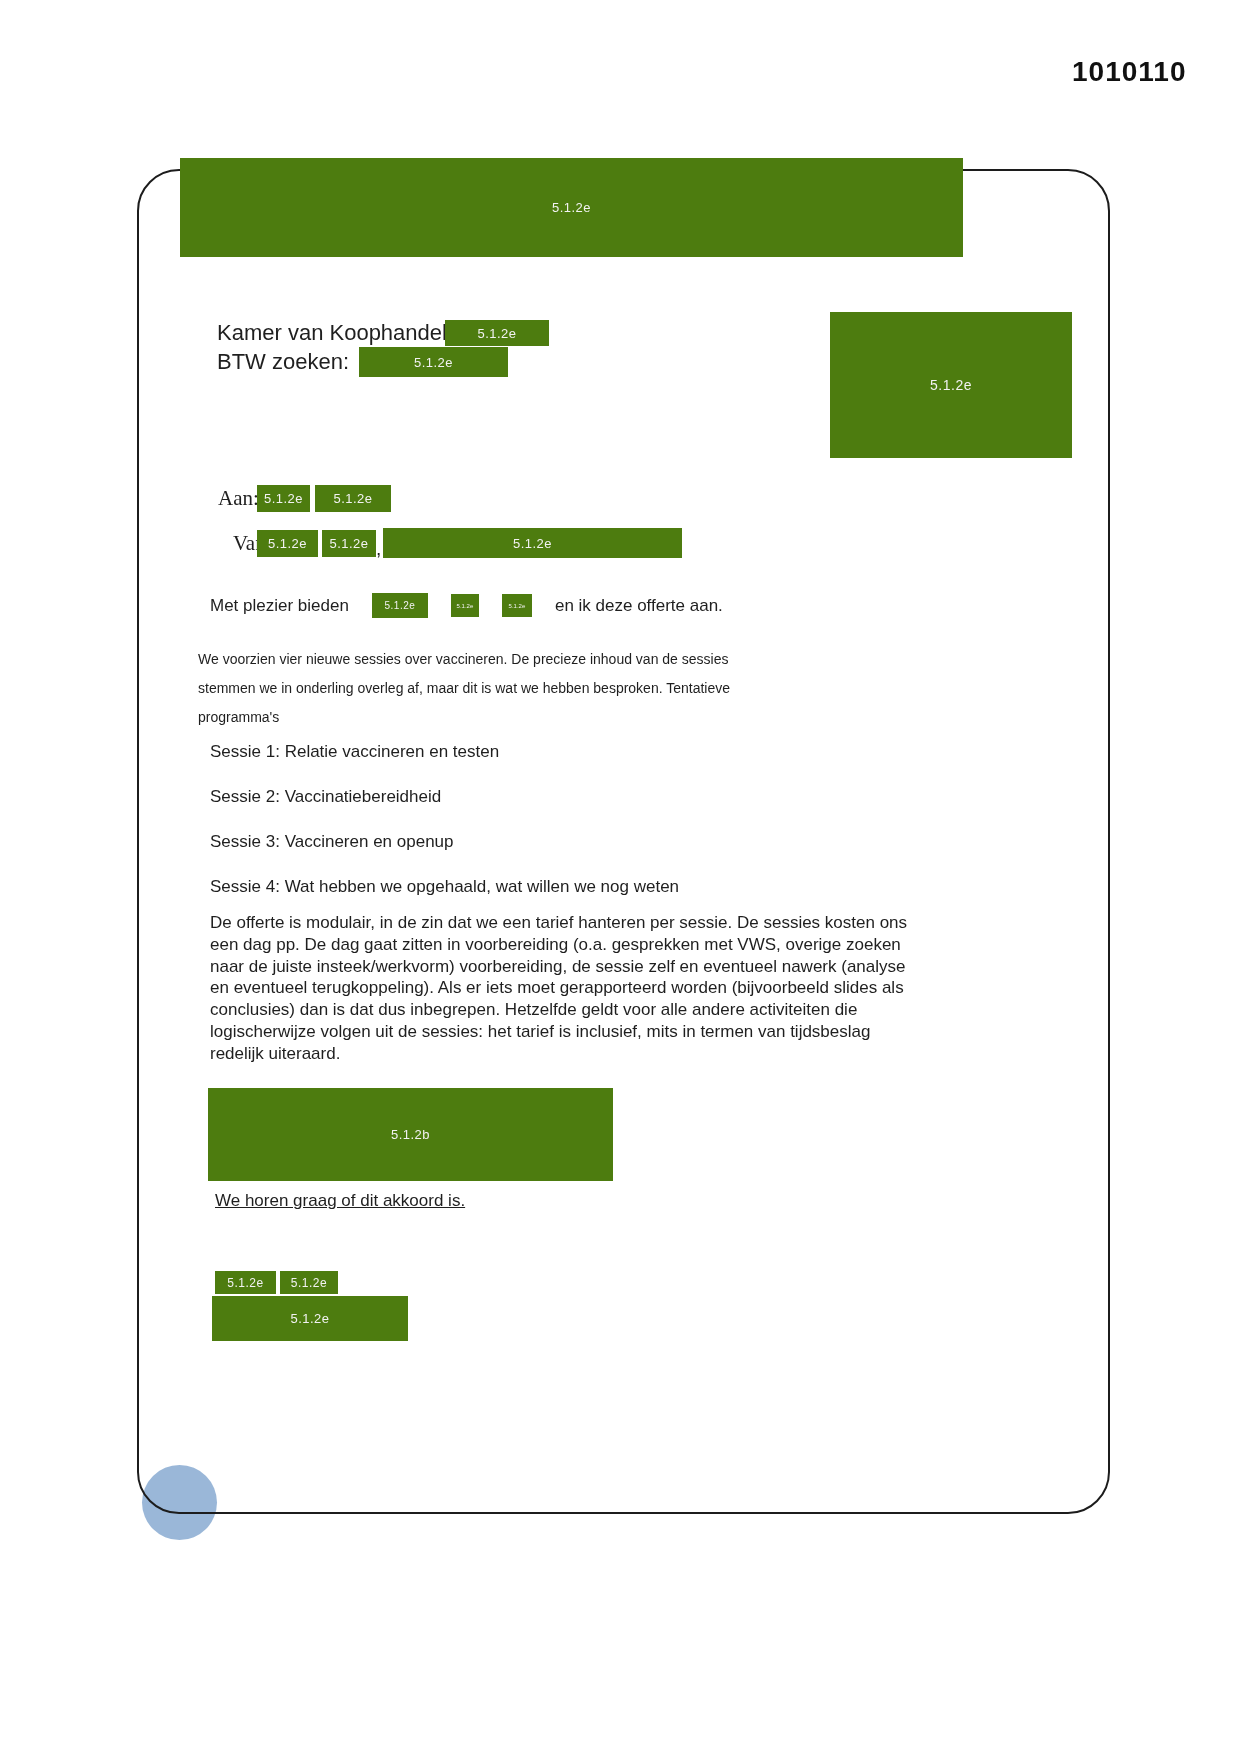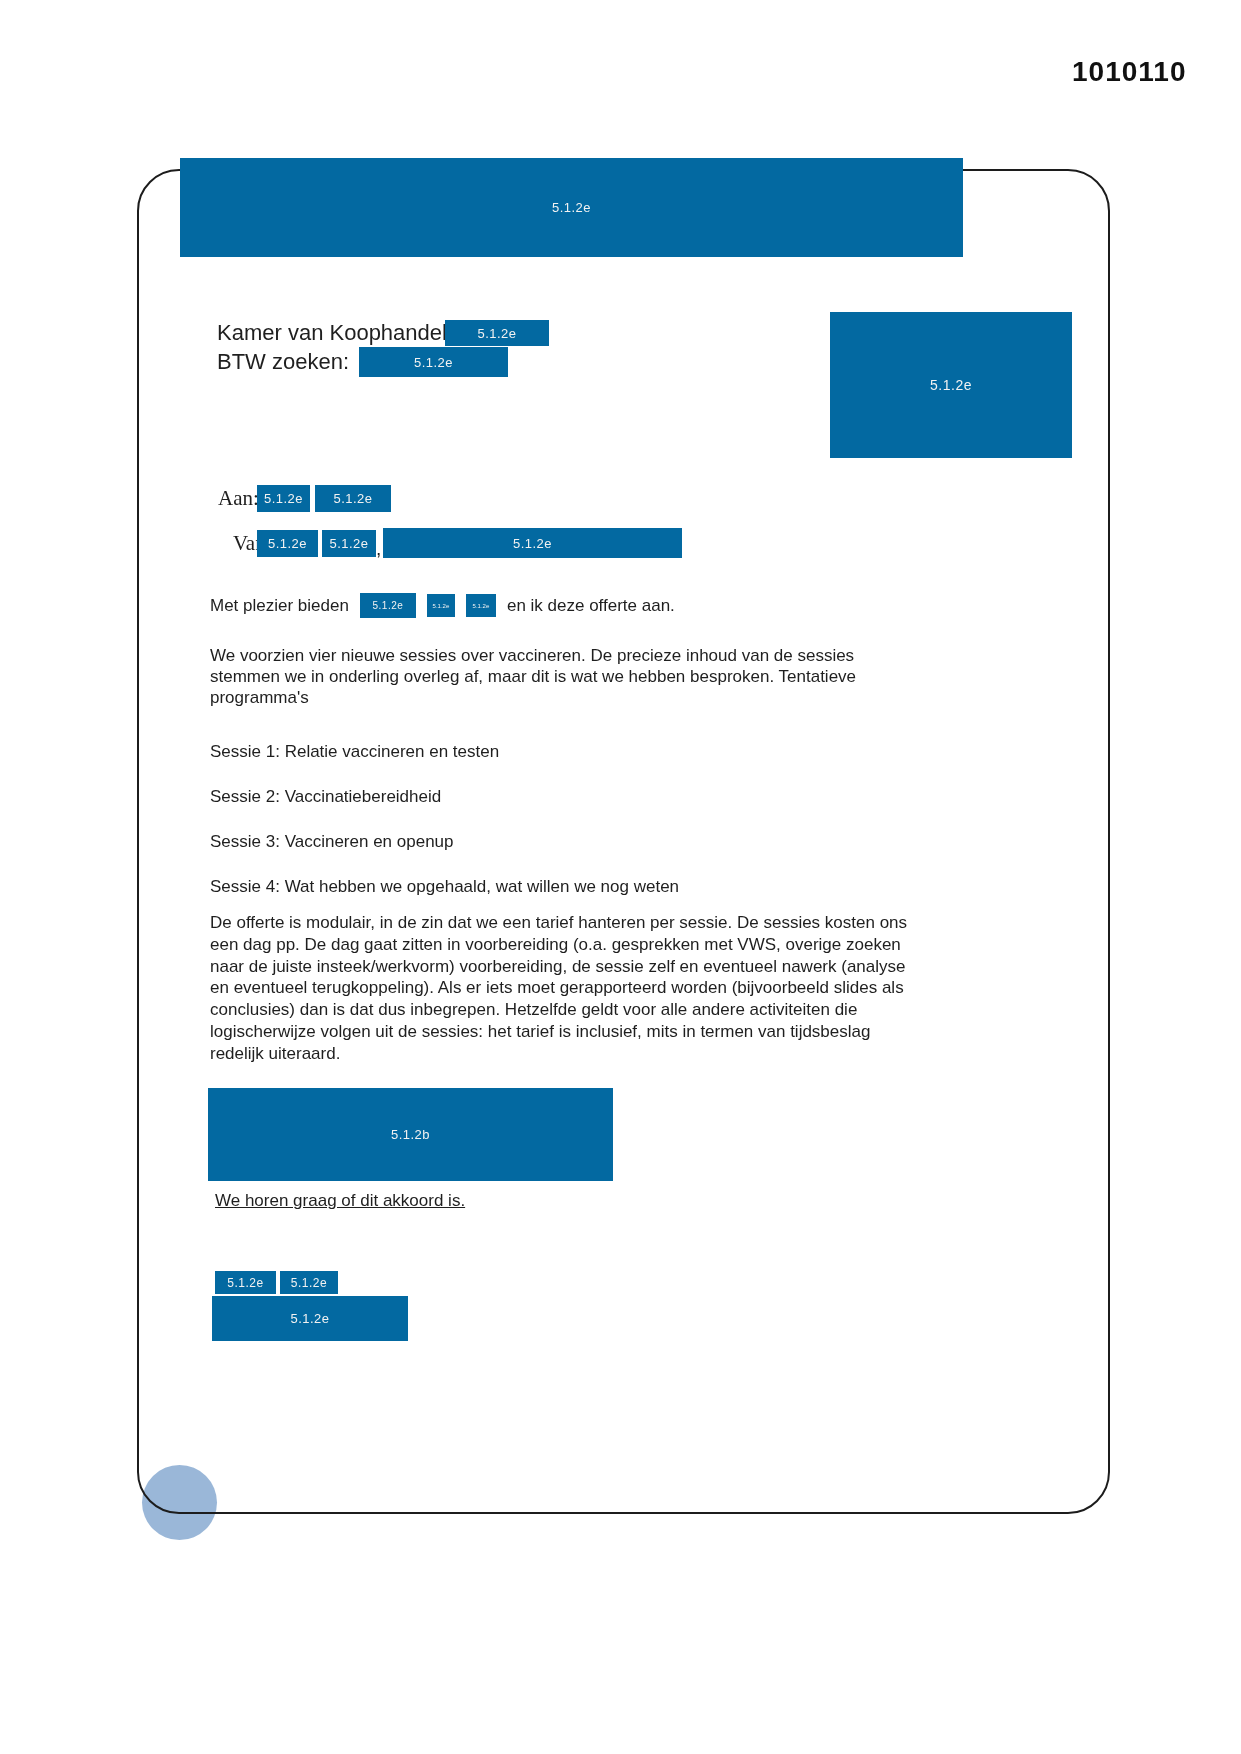--- a/index.html
+++ b/index.html
@@ -15,21 +15,21 @@
     left:137px;top:169px;width:969px;height:1341px;
     border:2px solid #1c1c1c;border-radius:42px;z-index:2;
   }
   
   #stamp-circle{
     left:142px;top:1465px;width:75px;height:75px;border-radius:50%;
     background:#9ab7d8;z-index:1;
   }
   
   .redact{
-    background:#0369a1;color:#f2f2f2;display:flex;align-items:center;
+    background:#4d7c0f;color:#f2f2f2;display:flex;align-items:center;
     justify-content:center;font-size:13px;z-index:3;letter-spacing:0.5px;
   }
   #logo-redaction{left:180px;top:158px;width:783px;height:99px;}
   #kvk-redaction{left:445px;top:320px;width:104px;height:26px;}
   #btw-redaction{left:359px;top:347px;width:149px;height:30px;}
   #address-redaction{left:830px;top:312px;width:242px;height:146px;font-size:14px;}
   #to-redaction-1{left:257px;top:485px;width:53px;height:27px;}
   #to-redaction-2{left:315px;top:485px;width:76px;height:27px;}
   #from-redaction-1{left:257px;top:530px;width:61px;height:27px;}
   #from-redaction-2{left:322px;top:530px;width:54px;height:27px;}
@@ -38,26 +38,26 @@
   #sig-redaction-1{left:215px;top:1271px;width:61px;height:23px;font-size:12px;}
   #sig-redaction-2{left:280px;top:1271px;width:58px;height:23px;font-size:12px;}
   #sig-redaction-3{left:212px;top:1296px;width:196px;height:45px;}
   
   .t{white-space:pre-line;}
   #kvk-label{left:217px;top:320px;font-size:22px;line-height:26px;}
   #btw-label{left:217px;top:349px;font-size:22px;line-height:26px;}
   #to-label{left:218px;top:486px;font-family:"Liberation Serif",serif;font-size:21px;}
   #from-label{left:233px;top:531px;font-family:"Liberation Serif",serif;font-size:21px;}
   #from-separator{left:376px;top:538px;font-size:19px;}
-  #offer-line{left:210px;top:592px;display:flex;align-items:center;gap:11px;height:27px;font-size:17px;}
+  #offer-line{left:210px;top:592px;display:flex;align-items:center;gap:23px;height:27px;font-size:17px;}
   #offer-line .redact{position:static;}
   #offer-redaction-1{width:56px;height:25px;font-size:10px;}
   #offer-redaction-2{width:28px;height:23px;font-size:6px;letter-spacing:0;}
   #offer-redaction-3{width:30px;height:23px;font-size:6px;letter-spacing:0;}
-  #intro-paragraph{left:210px;top:645px;width:800px;font-size:17px;line-height:21px;}
+  #intro-paragraph{left:198px;top:645px;width:800px;font-size:14px;line-height:29px;}
   .session-line{left:210px;font-size:17px;}
   #session-1{top:742px;}
   #session-2{top:787px;}
   #session-3{top:832px;}
   #session-4{top:877px;}
   #pricing-paragraph{left:210px;top:912px;width:810px;font-size:17px;line-height:21.8px;}
   #closing-line{left:215px;top:1191px;font-size:17px;text-decoration:underline;}
 </style>
 </head>
 <body>

